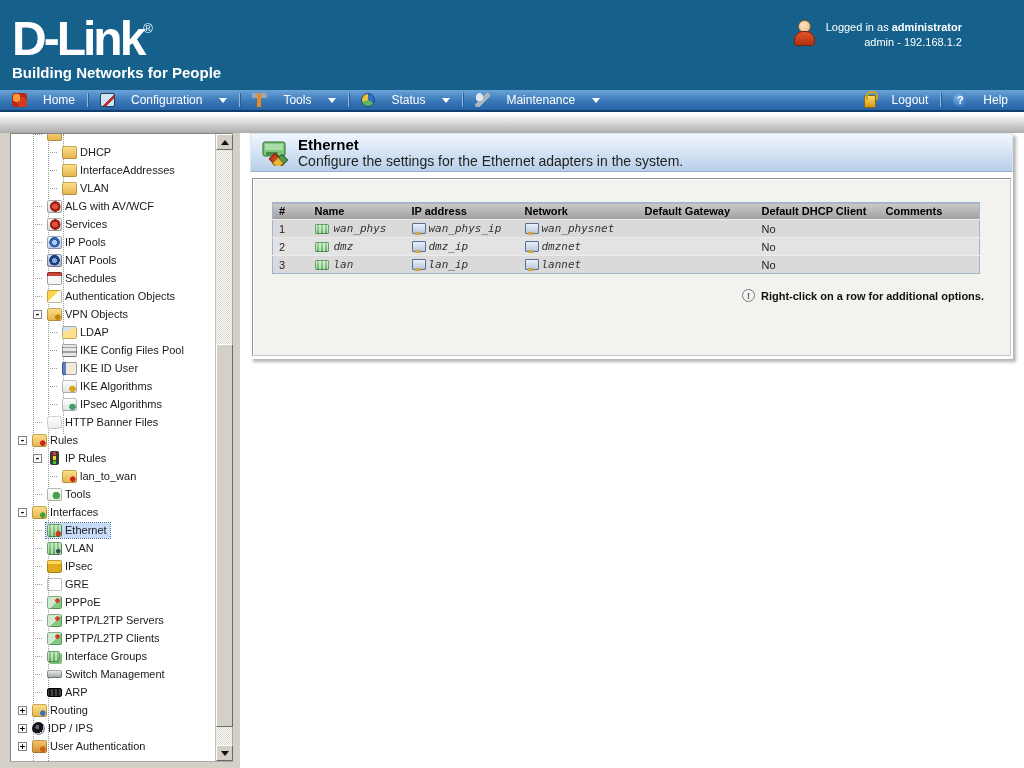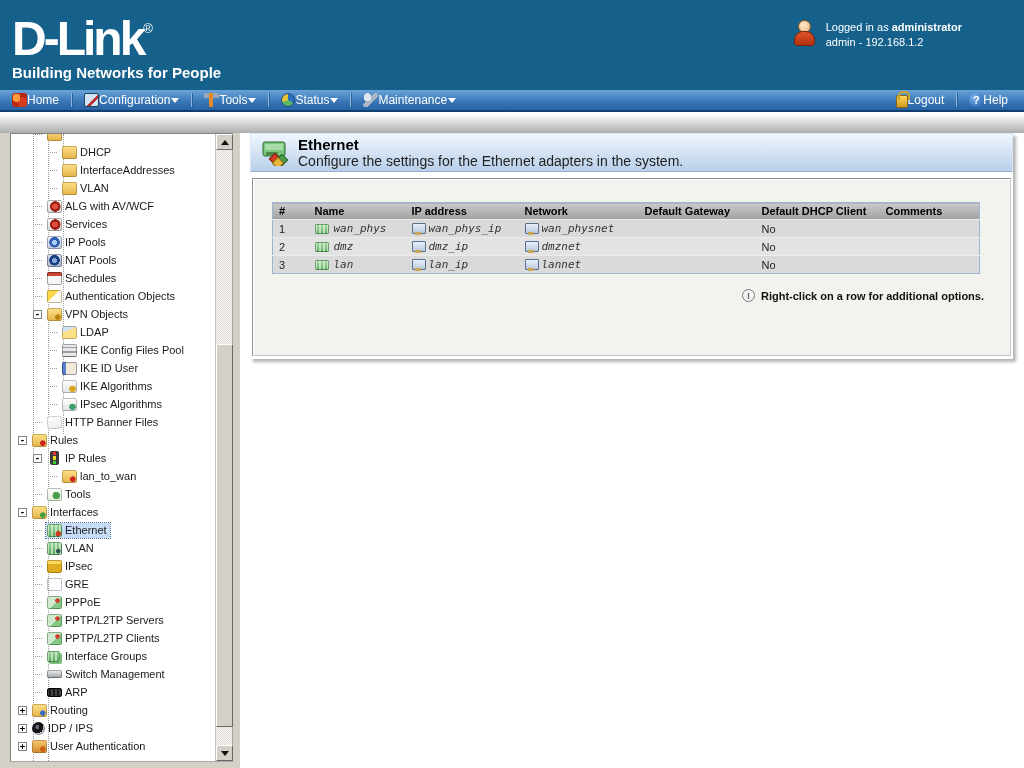--- a/index.html
+++ b/index.html
@@ -6,29 +6,29 @@
   html,body { width:1024px; height:768px; overflow:hidden; }
   body { font-family:"Liberation Sans", sans-serif; background:#fff; position:relative; }
 
   
   .hdr { position:absolute; left:0; top:0; width:1024px; height:90px; background:#15618c; }
   .logo-wrap { position:absolute; left:12px; top:4px; color:#fff; }
   .logo { font-size:48px; font-weight:bold; letter-spacing:-3px; line-height:50px; }
   .logo .reg { font-size:13px; vertical-align:22px; letter-spacing:0; font-weight:normal; }
   .tagline { font-size:15px; font-weight:bold; letter-spacing:0; margin-top:0px; }
   .login-box { position:absolute; right:62px; top:20px; display:flex; gap:9px; color:#fff; font-size:11px; }
-  .login-text { line-height:15px; white-space:nowrap; }
+  .login-text { line-height:15px; white-space:nowrap;text-align:right; }
   .login-text b { font-weight:bold; }
   .user-ico { width:24px; height:30px; position:relative; }
   .user-ico .head { position:absolute; left:5px; top:0; width:13px; height:13px; border-radius:50%; background:radial-gradient(circle at 40% 35%, #ffe8c8, #e8b27a); border:1px solid #8a5a20; }
   .user-ico .bodyp { position:absolute; left:1px; top:11px; width:21px; height:15px; border-radius:9px 9px 3px 3px; background:linear-gradient(#e0552a,#b03010); border:1px solid #7a2208; }
 
   
   .nav { position:absolute; left:0; top:90px; width:1024px; height:22px; background:linear-gradient(#6aa3d8,#3a78b8 55%,#2563a6); border-bottom:2px solid #11406e; display:flex; align-items:center; color:#fff; font-size:12px; }
-  .nav-item { display:flex; align-items:center; gap:0; padding:0 12px; height:100%; cursor:pointer; white-space:nowrap; }
+  .nav-item { display:flex; align-items:center; gap:16px; padding:0 12px; height:100%; cursor:pointer; white-space:nowrap; }
   .nav-sep { width:1px; height:14px; background:#8fb8de; box-shadow:1px 0 0 #2a5e94; }
   .nav-right { margin-left:auto; display:flex; align-items:center; height:100%; }
   .caret { width:0; height:0; border-left:4px solid transparent; border-right:4px solid transparent; border-top:5px solid #fff; margin-left:1px; }
   .nicon { width:15px; height:14px; display:inline-block; border-radius:2px; }
   .ni-home { background:radial-gradient(circle at 30% 35%, #ff9a3c 0 4px, transparent 4px), radial-gradient(circle at 68% 65%, #d43b20 0 5px, transparent 5px), #b52a12; border-radius:3px; }
   .ni-config { background:linear-gradient(135deg, #cfe4f7 0 55%, #b33 55% 70%, #cfe4f7 70%); border:1px solid #245; }
   .ni-tools { background:linear-gradient(90deg, transparent 0 5px, #e08a2a 5px 9px, transparent 9px), linear-gradient(#9aa7b8 0 5px, transparent 5px); }
   .ni-status { border-radius:50%; width:14px; height:14px; background:conic-gradient(#2e6fc0 0 120deg, #5cb85c 120deg 250deg, #e8c23a 250deg 360deg); border:1px solid #1a4a80; }
   .ni-maint { background:radial-gradient(circle at 30% 30%, #dfe6ee 0 4px, transparent 4px), linear-gradient(135deg, transparent 0 40%, #aab6c4 40% 65%, transparent 65%); }
   .ni-lock { width:12px; height:13px; position:relative; background:linear-gradient(#ffd95e,#cf9a1d); border:1px solid #8a6510; border-radius:2px; margin-top:3px; }

